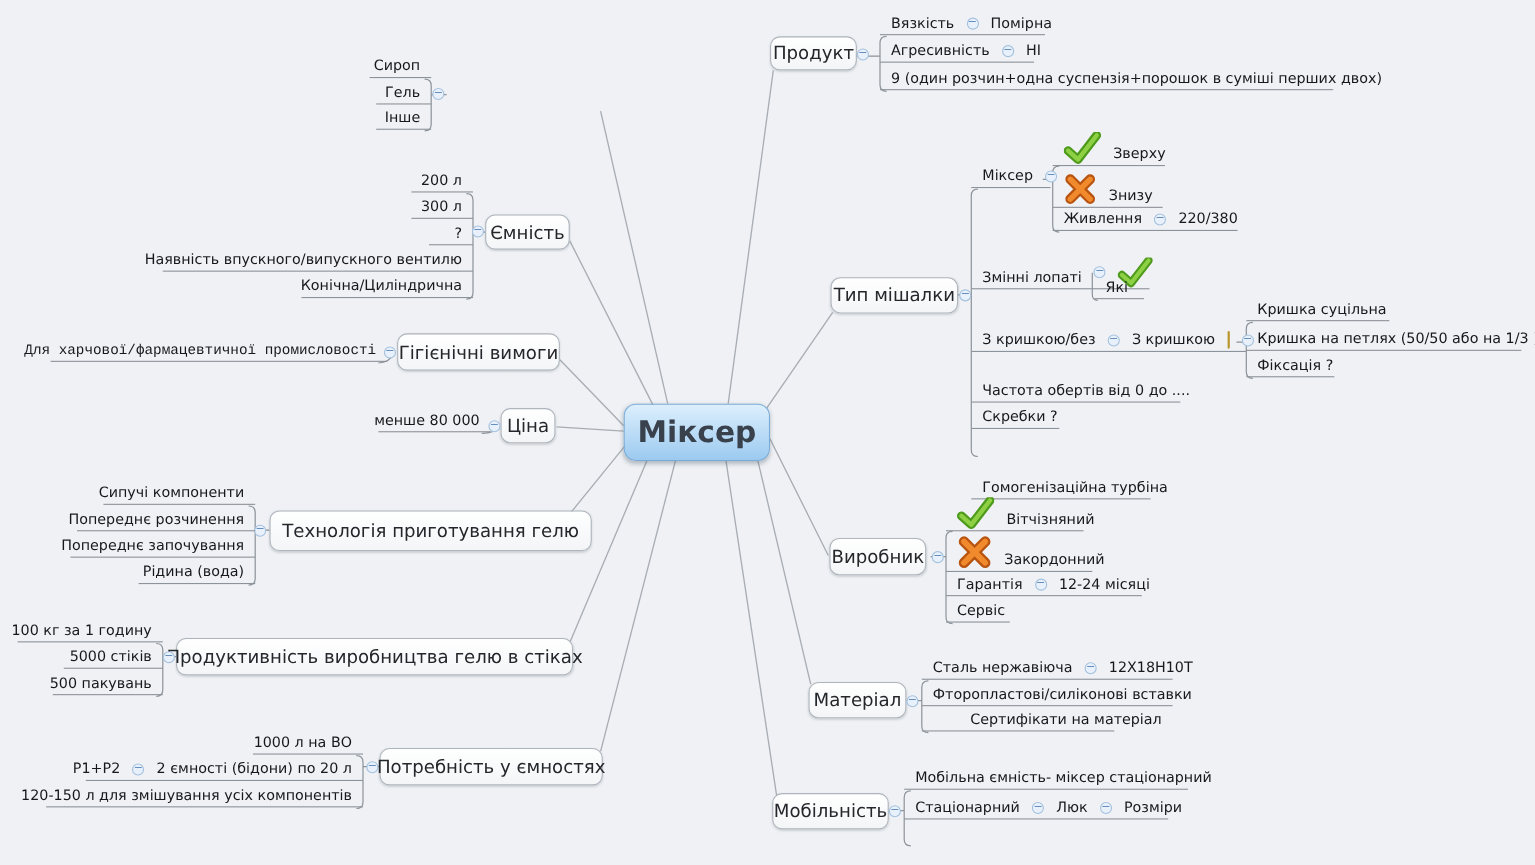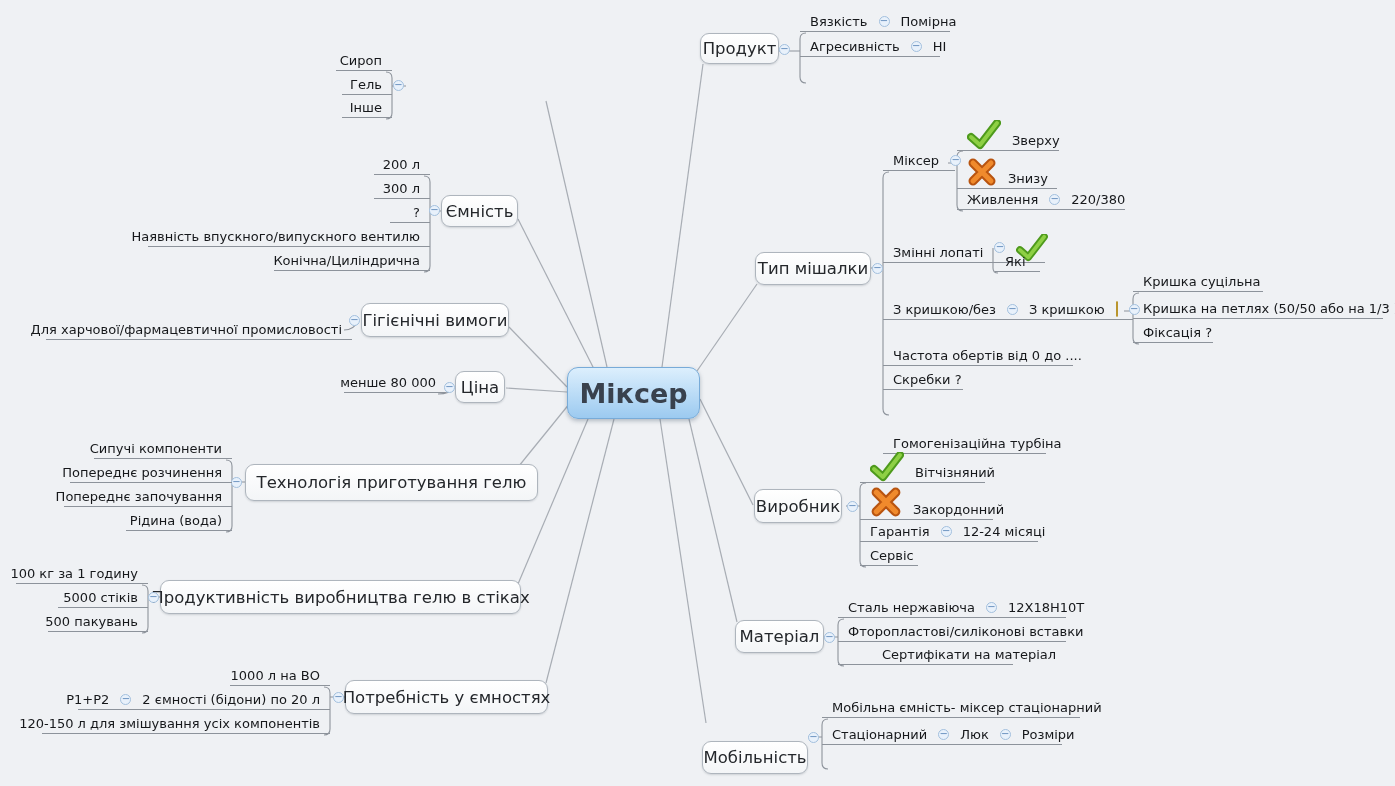--- a/index.html
+++ b/index.html
@@ -72,21 +72,21 @@
   <div class="node topic" style="left:700px;top:33px;width:79px;height:31px;">Продукт</div>
   <div class="node topic" style="left:441px;top:195px;width:77px;height:32px;">Ємність</div>
   <div class="node topic" style="left:361px;top:303px;width:148px;height:34px;">Гігієнічні вимоги</div>
   <div class="node topic" style="left:455px;top:371px;width:50px;height:32px;">Ціна</div>
   <div class="node topic" style="left:245px;top:464px;width:293px;height:37px;">Технологія приготування гелю</div>
   <div class="node topic" style="left:160px;top:580px;width:361px;height:34px;">Продуктивність виробництва гелю в стіках</div>
   <div class="node topic" style="left:345px;top:680px;width:203px;height:34px;">Потребність у ємностях</div>
   <div class="node topic" style="left:755px;top:252px;width:116px;height:33px;">Тип мішалки</div>
   <div class="node topic" style="left:754px;top:489px;width:88px;height:34px;">Виробник</div>
   <div class="node topic" style="left:735px;top:620px;width:89px;height:33px;">Матеріал</div>
-  <div class="node topic" style="left:702px;top:721px;width:106px;height:33px;margin-top:20px;">Мобільність</div>
+  <div class="node topic" style="left:702px;top:721px;width:106px;height:33px;">Мобільність</div>
 
   <div class="node collapse" style="left:779px;top:44px;"></div>
   <div class="node collapse" style="left:393px;top:80px;"></div>
   <div class="node collapse" style="left:429px;top:205px;"></div>
   <div class="node collapse" style="left:349px;top:315px;"></div>
   <div class="node collapse" style="left:444px;top:382px;"></div>
   <div class="node collapse" style="left:231px;top:477px;"></div>
   <div class="node collapse" style="left:148px;top:592px;"></div>
   <div class="node collapse" style="left:333px;top:692px;"></div>
   <div class="node collapse" style="left:872px;top:263px;"></div>
@@ -113,21 +113,21 @@
   <div class="node child left" style="left:390px;top:205px;width:40px;">
       <span>?</span>
     </div>
   <div class="node child left" style="left:148px;top:229px;width:282px;">
       <span>Наявність впускного/випускного вентилю</span>
     </div>
   <div class="node child left" style="left:274px;top:253px;width:156px;">
       <span>Конічна/Циліндрична</span>
     </div>
 
-  <div class="node child left" style="left:46px;top:322px;width:306px;">
+  <div class="node child left" style="left:46px;top:311px;width:306px;font-family:Liberation Mono, monospace;">
       <span>Для харчової/фармацевтичної промисловості</span>
     </div>
 
   <div class="node child left" style="left:344px;top:375px;width:102px;">
       <span>менше 80 000</span>
     </div>
 
   <div class="node child left" style="left:94px;top:441px;width:138px;">
       <span>Сипучі компоненти</span>
     </div>
@@ -166,20 +166,23 @@
   <div class="node child right" style="left:800px;top:14px;width:150px;">
     <span>Вязкість</span>
     <span class="collapse inline"></span>
     <span>Помірна</span>
   </div>
   <div class="node child right" style="left:800px;top:39px;width:140px;">
     <span>Агресивність</span>
     <span class="collapse inline"></span>
     <span>НІ</span>
   </div>
+  <div class="node child right" style="left:800px;top:64px;width:412px;">
+      <span>9 (один розчин+одна суспензія+порошок в суміші перших двох)</span>
+    </div>
 
   <div class="node child right" style="left:883px;top:153px;width:72px;">
     <span>Міксер</span>
     <span class="collapse inline"></span>
   </div>
   <div class="node child right" style="left:957px;top:124px;width:102px;height:27px;">
     <span class="icon check-icon" style="margin-bottom:-2px;">
         <svg width="34" height="30" viewBox="0 0 34 30">
           <path d="M4 17 L13 25 L30 3" fill="none" stroke="#4e9a1c" stroke-width="8" stroke-linecap="round" stroke-linejoin="round"></path>
           <path d="M4 17 L13 25 L30 3" fill="none" stroke="#8ed044" stroke-width="4" stroke-linecap="round" stroke-linejoin="round"></path>

